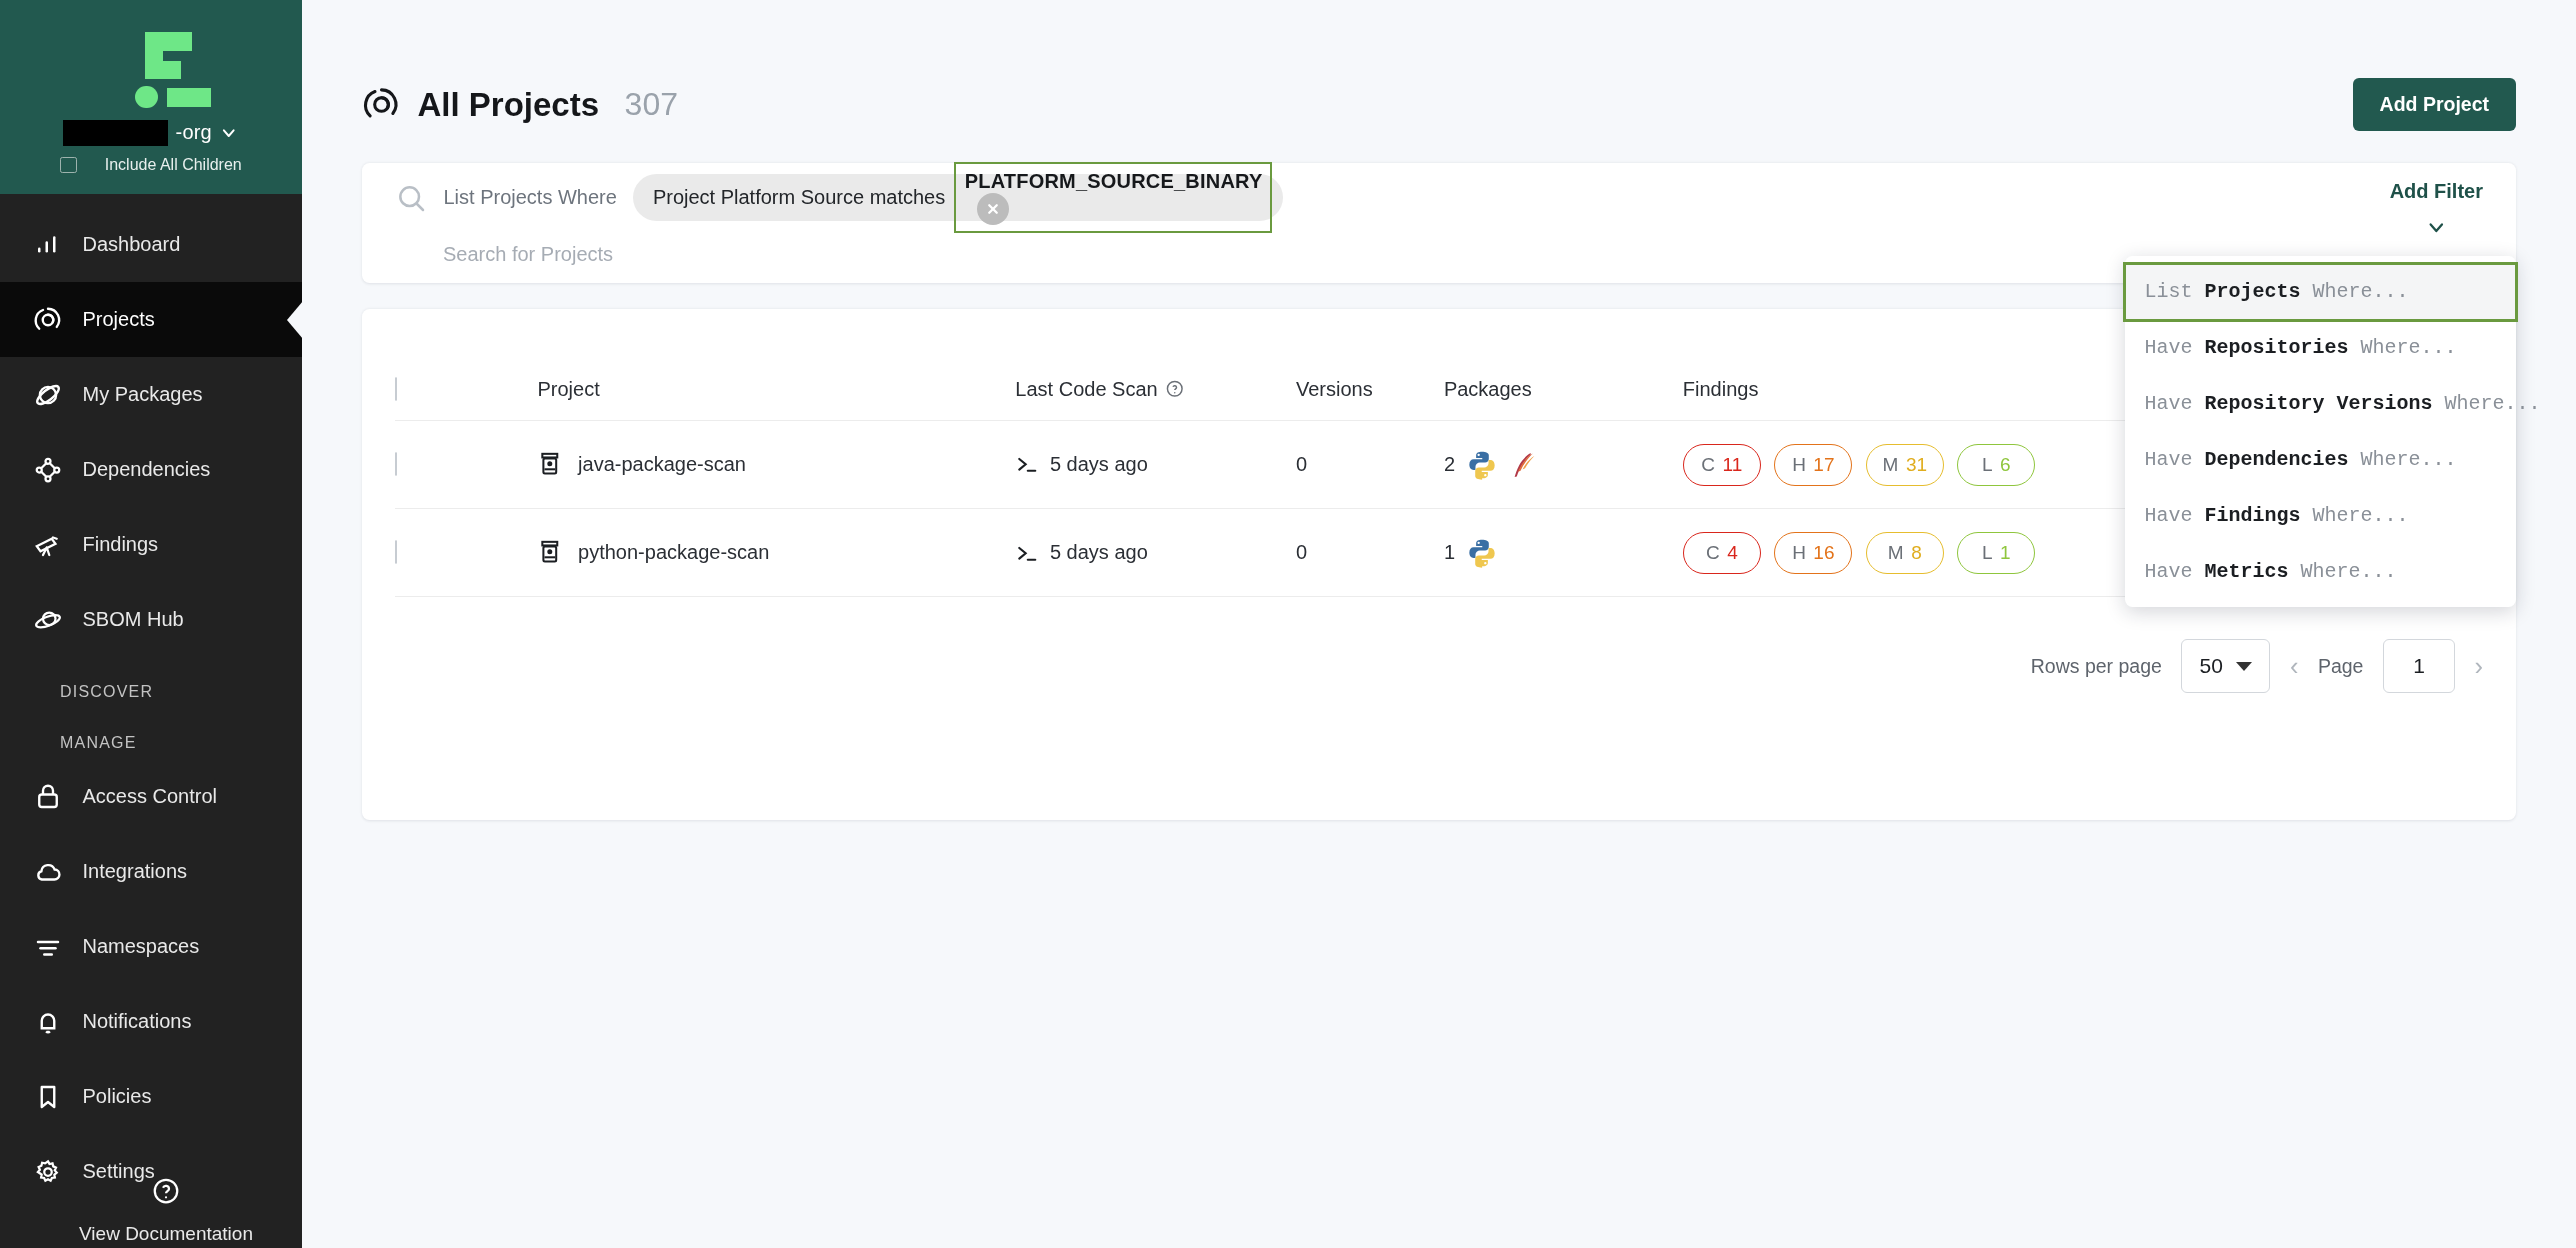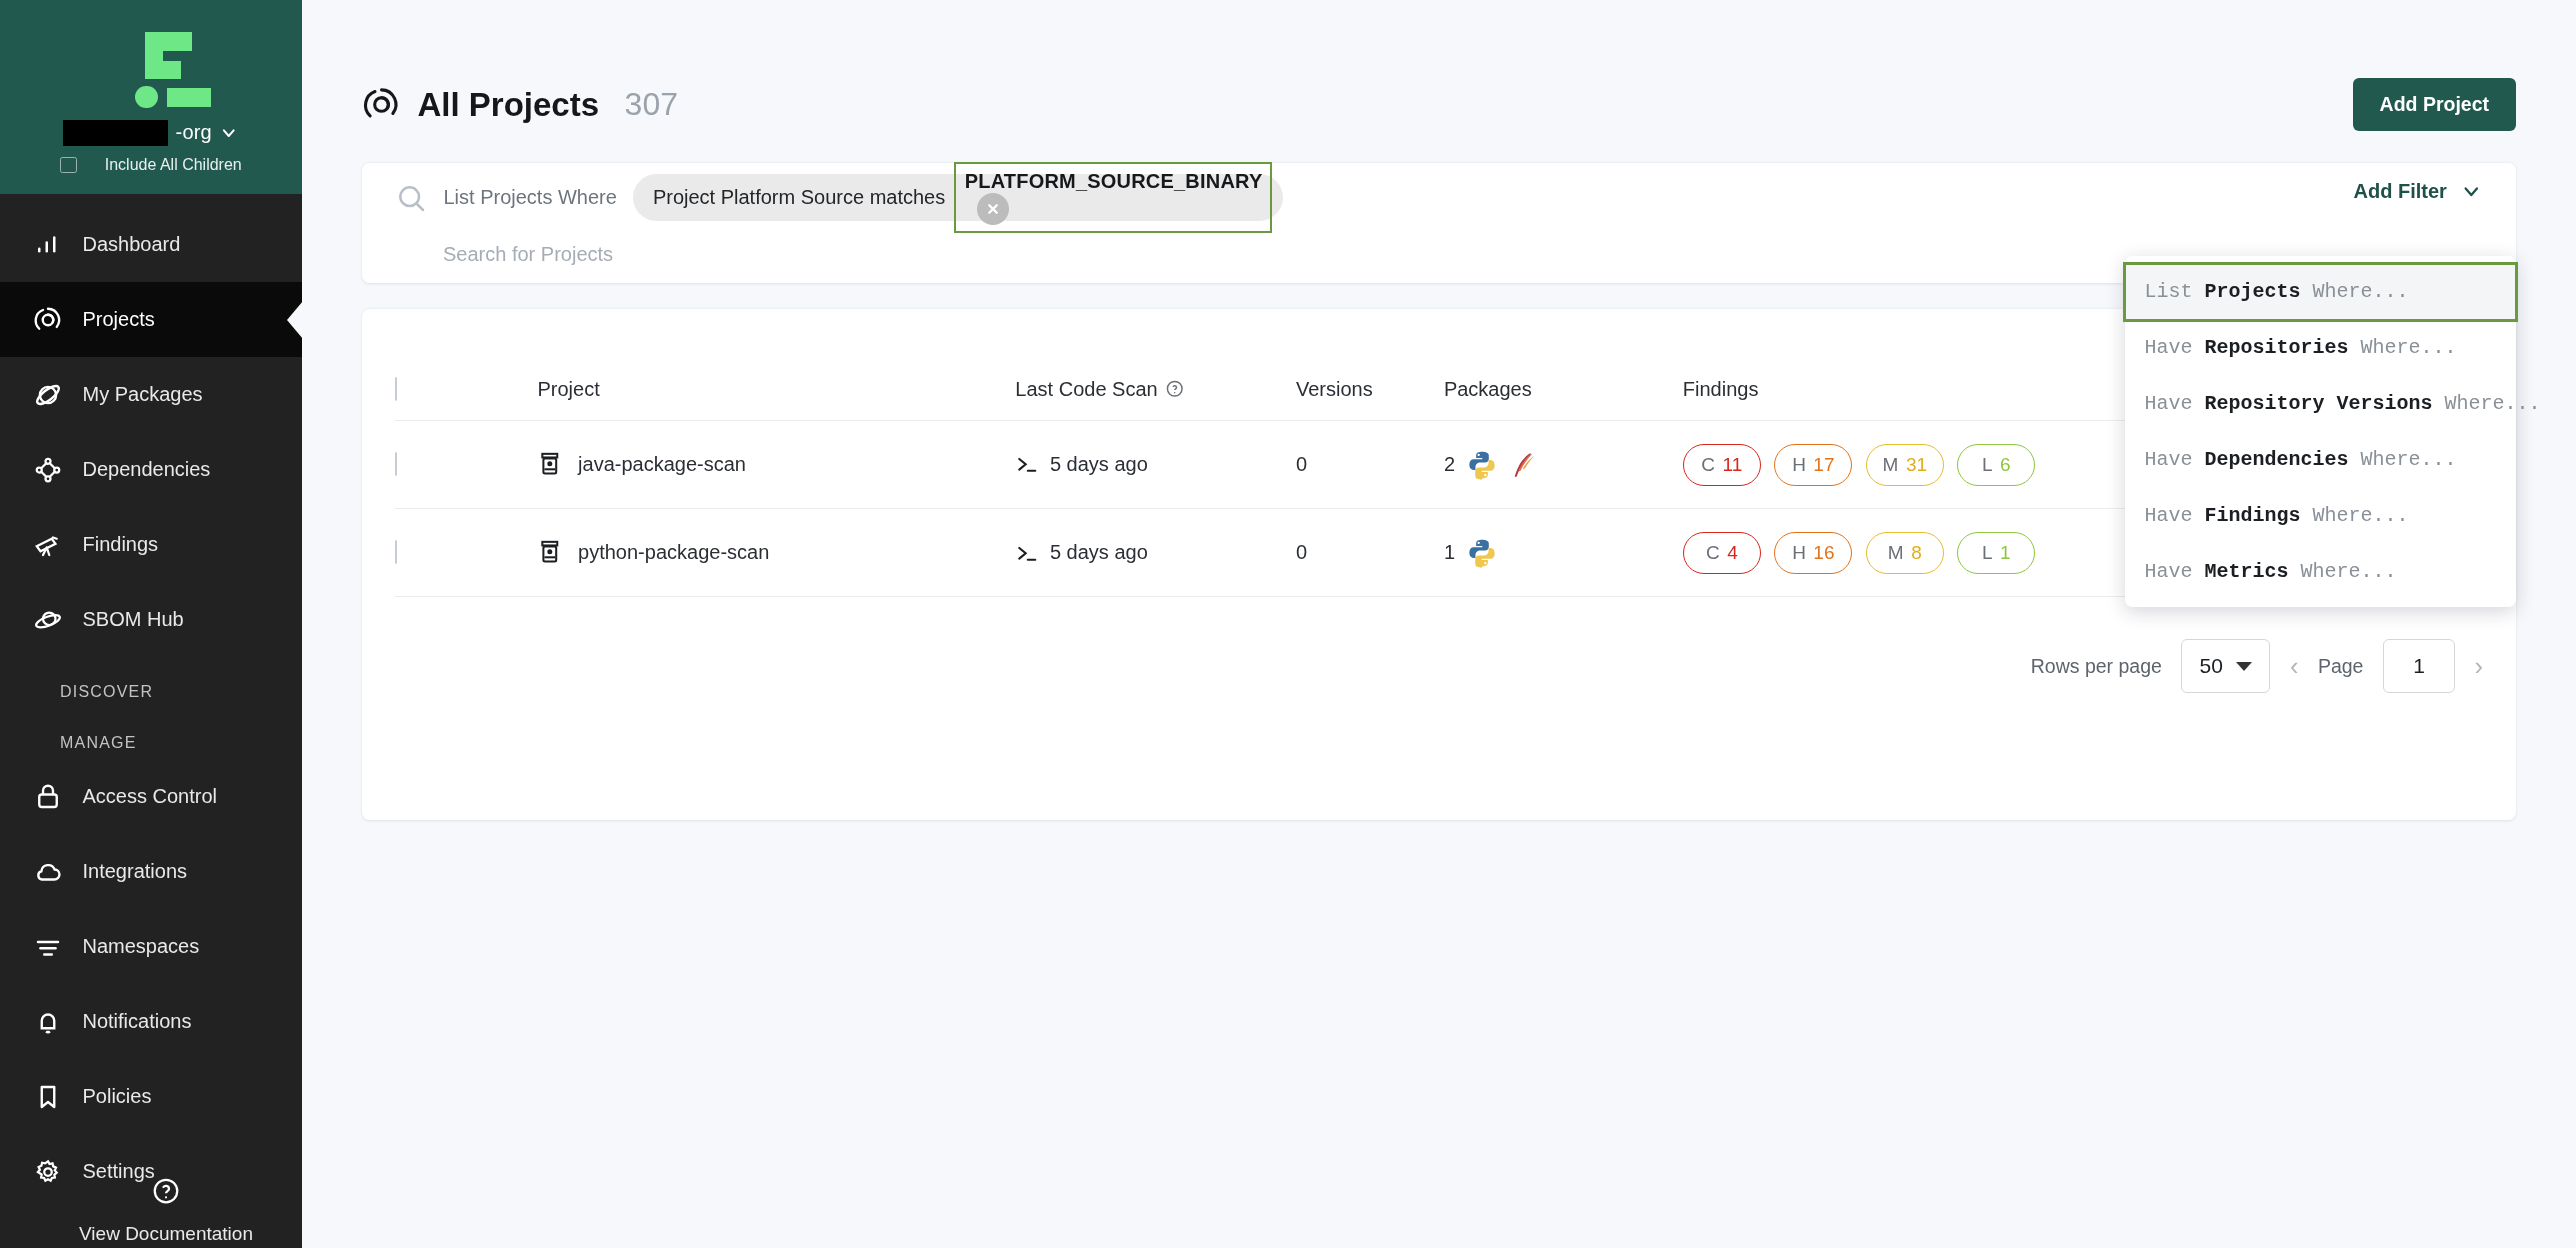--- a/index.html
+++ b/index.html
@@ -93,21 +93,21 @@
   .chip-x {
     width: 32px; height: 32px; border-radius: 50%; background:#bcbcbc;
     margin-left: 12px; display:flex; align-items:center; justify-content:center;
     cursor:pointer; flex:0 0 32px;
   }
   .chip-x svg { width: 18px; height: 18px; }
   .search-row { display:flex; align-items:center; height: 45px; padding-left: 48px; }
   .search-ph { font-size: 20px; color:#a6acb4; }
   .add-filter {
     position:absolute; right: 33px; top: 16.5px;
-    display:flex; align-items:center; gap: 13.5px; cursor:pointer;
+    display:flex; align-items:center; gap: 13.5px; cursor:pointer;flex-direction:column;
   }
   .add-filter-label { font-size: 20px; color:#1f5149; font-weight:700; }
 
   
   .table-card {
     margin-top: 25.6px; background:#fff; border-radius: 7.5px;
     box-shadow: 0 0.8px 3px rgba(20,30,50,.10);
     padding: 0 33px 0 33px; height: 511px; position:relative;
   }
   table { width: 100%; border-collapse: collapse; }

